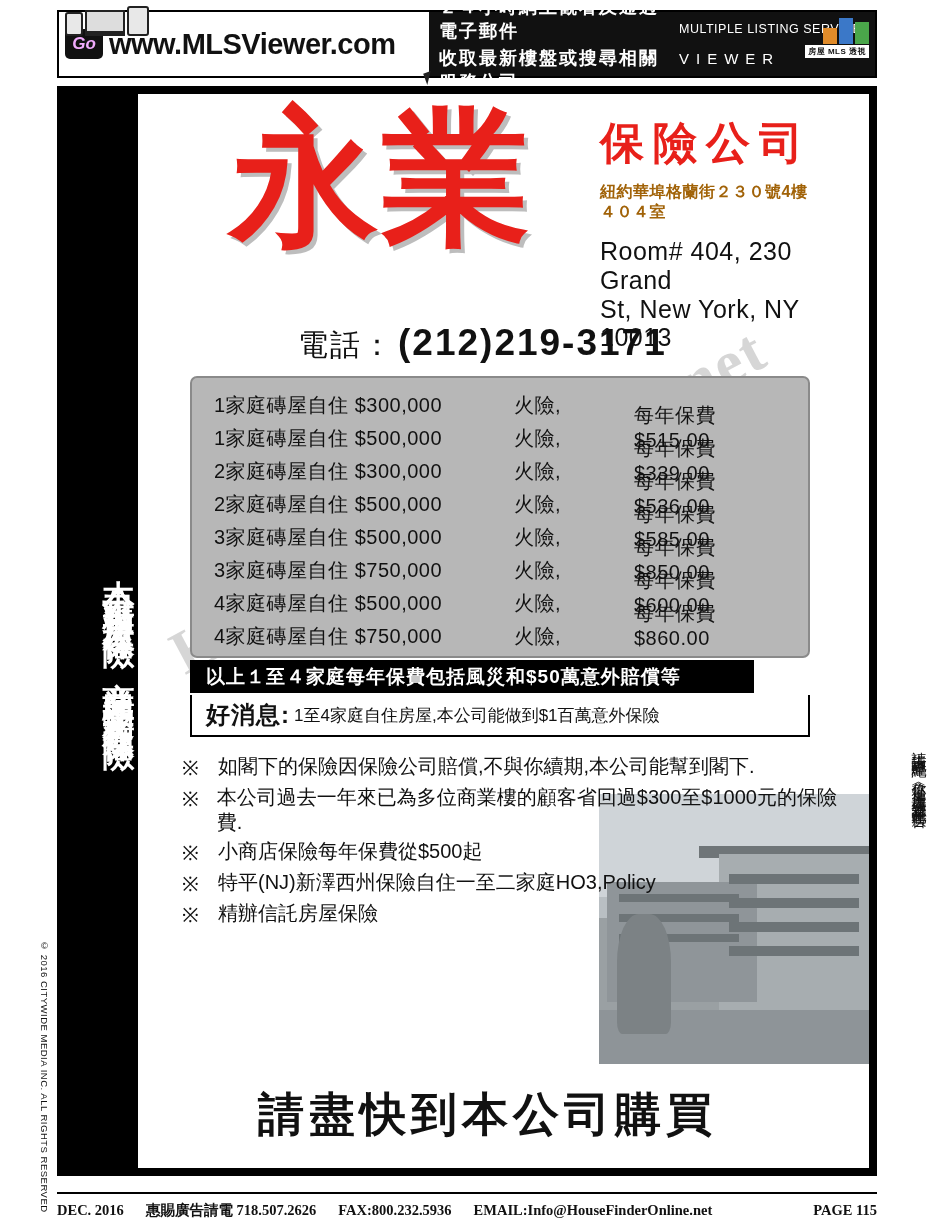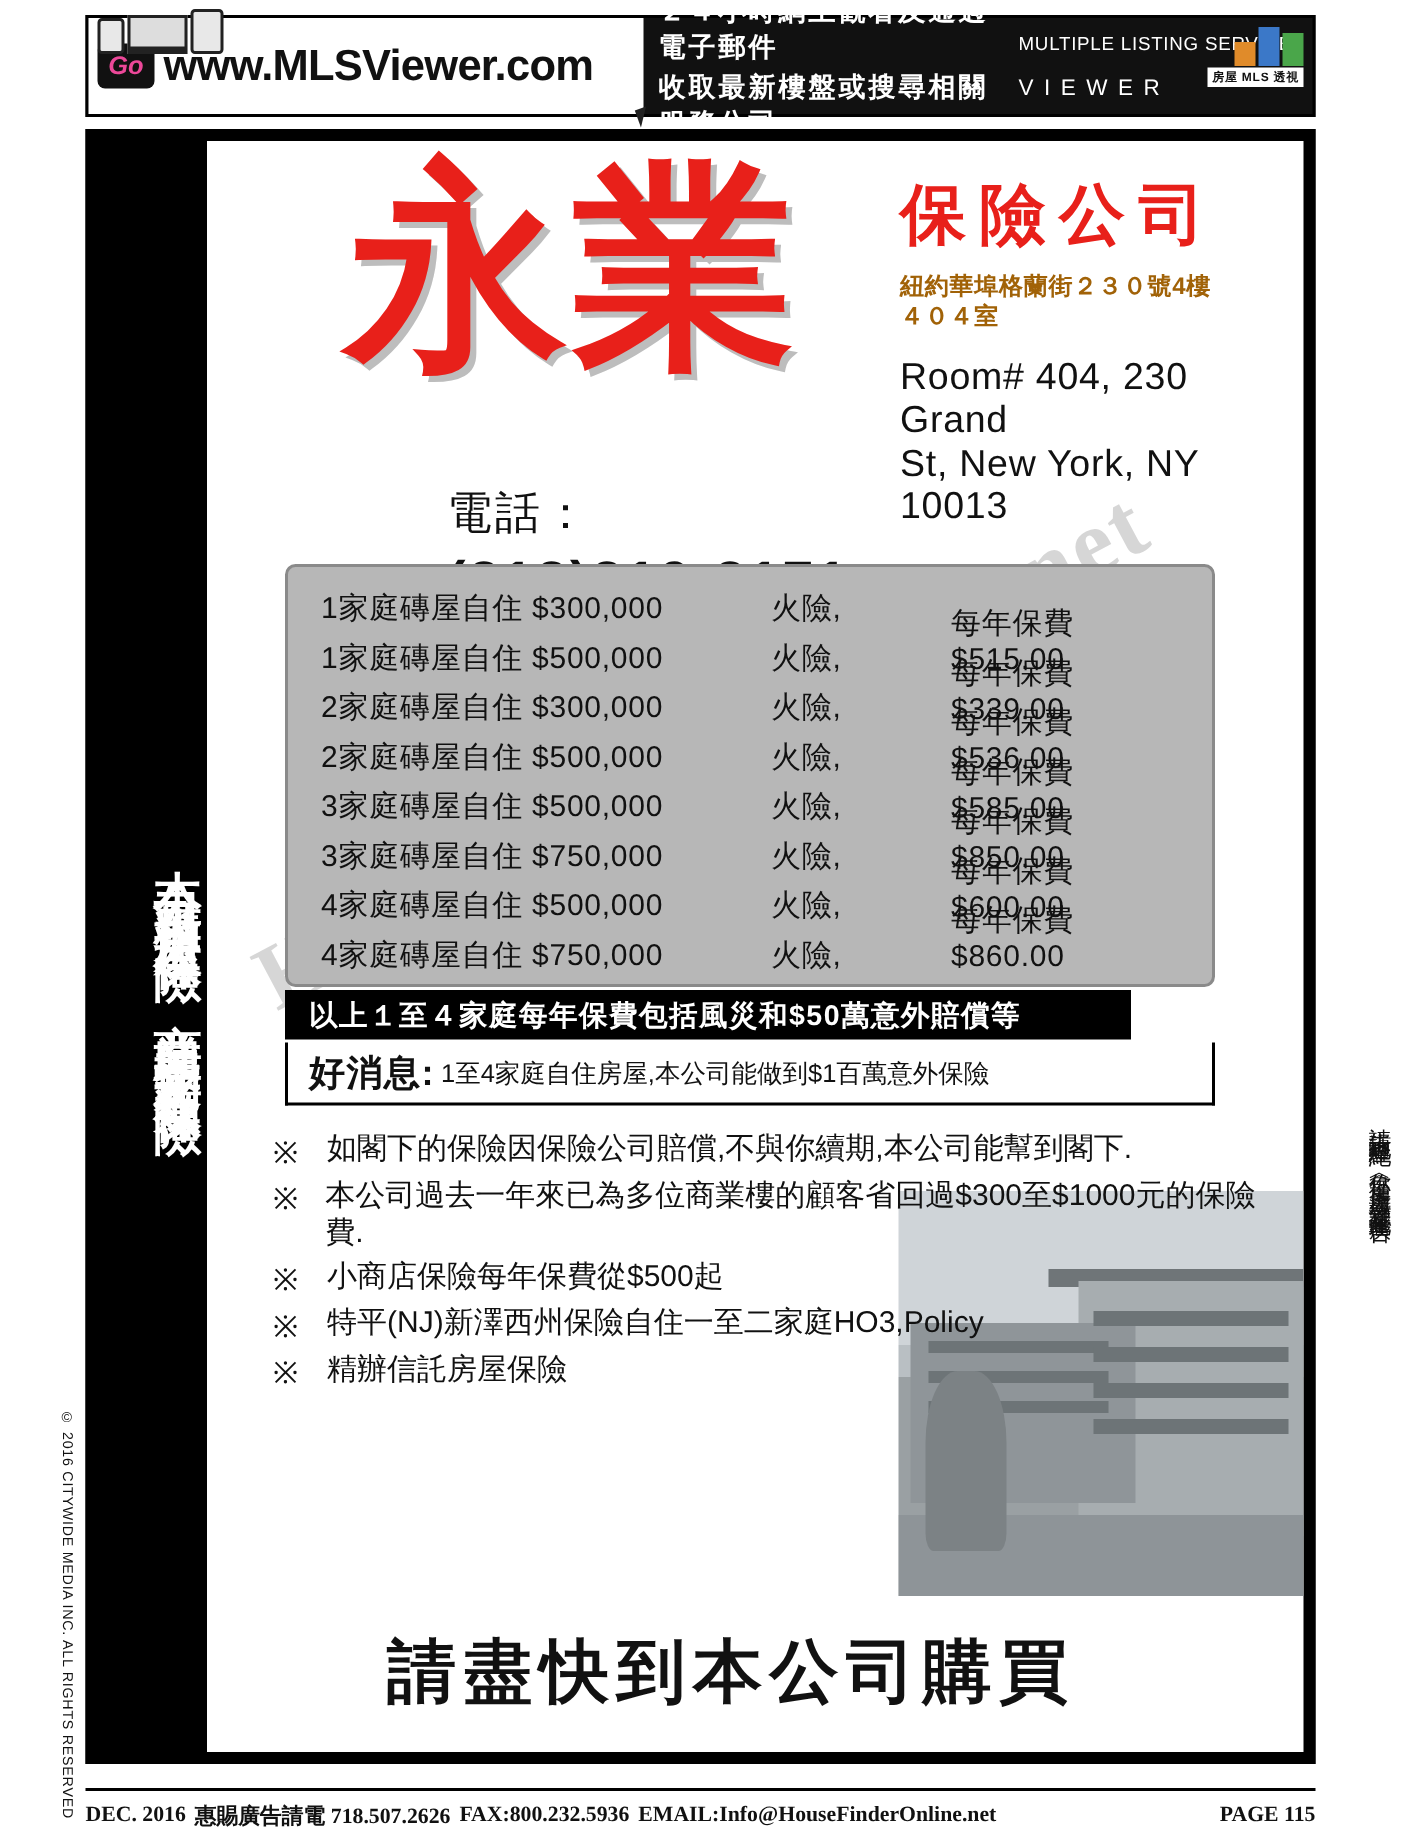--- a/index.html
+++ b/index.html
@@ -18,21 +18,21 @@
   .topbar {
     position:absolute; left:57px; top:10px; width:820px; height:68px;
     background:#111; border:2px solid #000;
     display:flex; align-items:stretch;
   }
   .topbar-left {
     width:370px; background:#fff; position:relative;
     display:flex; align-items:center;
   }
   .go-badge {
-    margin-left:6px; width:38px; height:30px; background:#111; color:#ec4899;
+    margin-left:6px; width:38px; height:30px; background:#111; color:#f0abfc;
     border-radius:5px; display:flex; align-items:center; justify-content:center;
     font-weight:bold; font-size:17px; font-style:italic;
   }
   .mls-url {
     color:#111; font-weight:bold; font-size:29px; letter-spacing:-0.5px;
     margin-left:6px; white-space:nowrap;
   }
   .phones {
     position:absolute; left:6px; top:-6px; display:flex; gap:2px; align-items:flex-end;
   }
@@ -105,21 +105,21 @@
   }
   .addr-cn {
     position:absolute; left:462px; top:88px; font-size:16px; font-weight:bold;
     color:#a16207; line-height:1.25; letter-spacing:0.5px;
   }
   .addr-en {
     position:absolute; left:462px; top:143px; font-size:25px; color:#111;
     line-height:1.15; letter-spacing:0.5px;
   }
   .telline {
-    position:absolute; left:160px; top:228px; display:flex; align-items:baseline; gap:4px;flex-direction:column;
+    position:absolute; left:160px; top:228px; display:flex; align-items:baseline; gap:4px;
   }
   .tel-label { font-size:30px; color:#111; letter-spacing:2px; }
   .tel-number { font-size:37px; font-weight:bold; color:#111; letter-spacing:2px; }
 
   
   .ratebox {
     position:absolute; left:52px; top:282px; width:620px; height:282px;
     background:#b7b7b7; border:2px solid #8a8a8a; border-radius:7px;
     padding:8px 0 0 0;
   }
@@ -180,21 +180,21 @@
   .leftcopy {
     position:absolute; left:28px; top:940px; width:22px;
     writing-mode:vertical-rl; font-size:9.5px; color:#111; letter-spacing:0.5px;
   }
 
   
   .footer {
     position:absolute; left:57px; bottom:6px; width:820px; height:30px;
     border-top:2px solid #000; display:flex; align-items:center;
     font-family:"Liberation Serif", serif; font-size:14.5px; font-weight:bold; color:#111;
-    gap:6px; padding-top:4px;margin-top:26px;
+    gap:22px; padding-top:4px;margin-top:26px;
   }
   .footer .pg { margin-left:auto; }
 
   
   .watermark {
     position:absolute; left:90px; top:330px; width:740px; height:480px;
     transform:rotate(-28deg);
     font-size:62px; color:rgba(120,120,120,0.30); font-weight:bold;
     letter-spacing:2px; pointer-events:none; white-space:nowrap;
     font-family:"Liberation Serif", serif;

